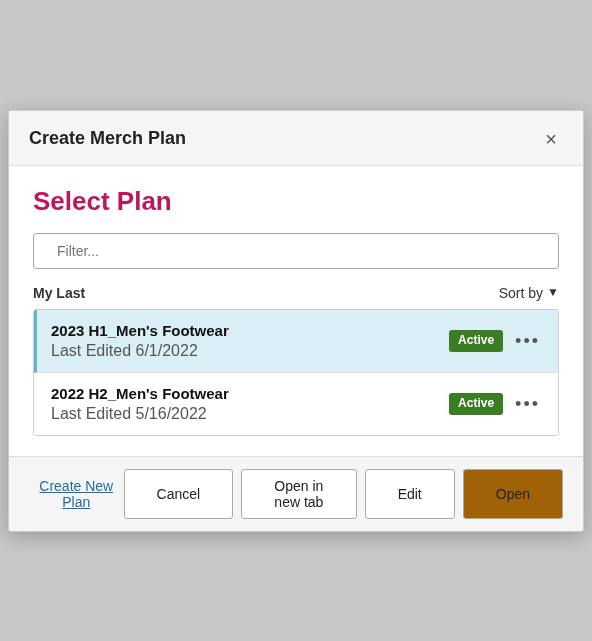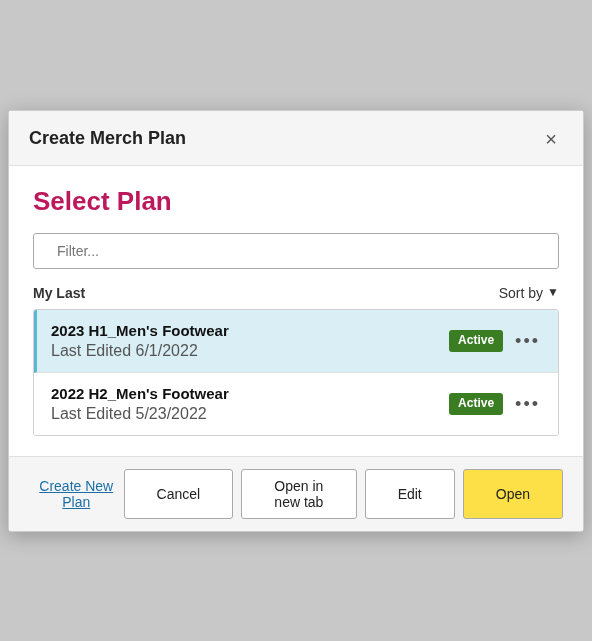--- a/index.html
+++ b/index.html
@@ -168,21 +168,21 @@
       padding: 8px 32px;
       font-size: 14px;
       border: 1px solid #aaa;
       border-radius: 3px;
       background: #fff;
       color: #222;
       cursor: pointer;
       font-weight: 400;
     }
     .footer-btn.primary {
-      background: #fde047;
+      background: #a16207;
       border: 1px solid #aaa;
     }
   </style>
 </head>
 <body>
 
 <div class="modal-wrapper">
 
   <div class="modal-header">
     <span class="modal-title">Create Merch Plan</span>
@@ -210,21 +210,21 @@
         </div>
         <div class="plan-actions">
           <span class="active-badge">Active</span>
           <button class="more-btn">•••</button>
         </div>
       </div>
 
       <div class="plan-item">
         <div class="plan-info">
           <div class="plan-name">2022 H2_Men's Footwear</div>
-          <div class="plan-date">Last Edited 5/23/2022</div>
+          <div class="plan-date">Last Edited 5/16/2022</div>
         </div>
         <div class="plan-actions">
           <span class="active-badge">Active</span>
           <button class="more-btn">•••</button>
         </div>
       </div>
     </div>
   </div>
 
   <div class="modal-footer">

